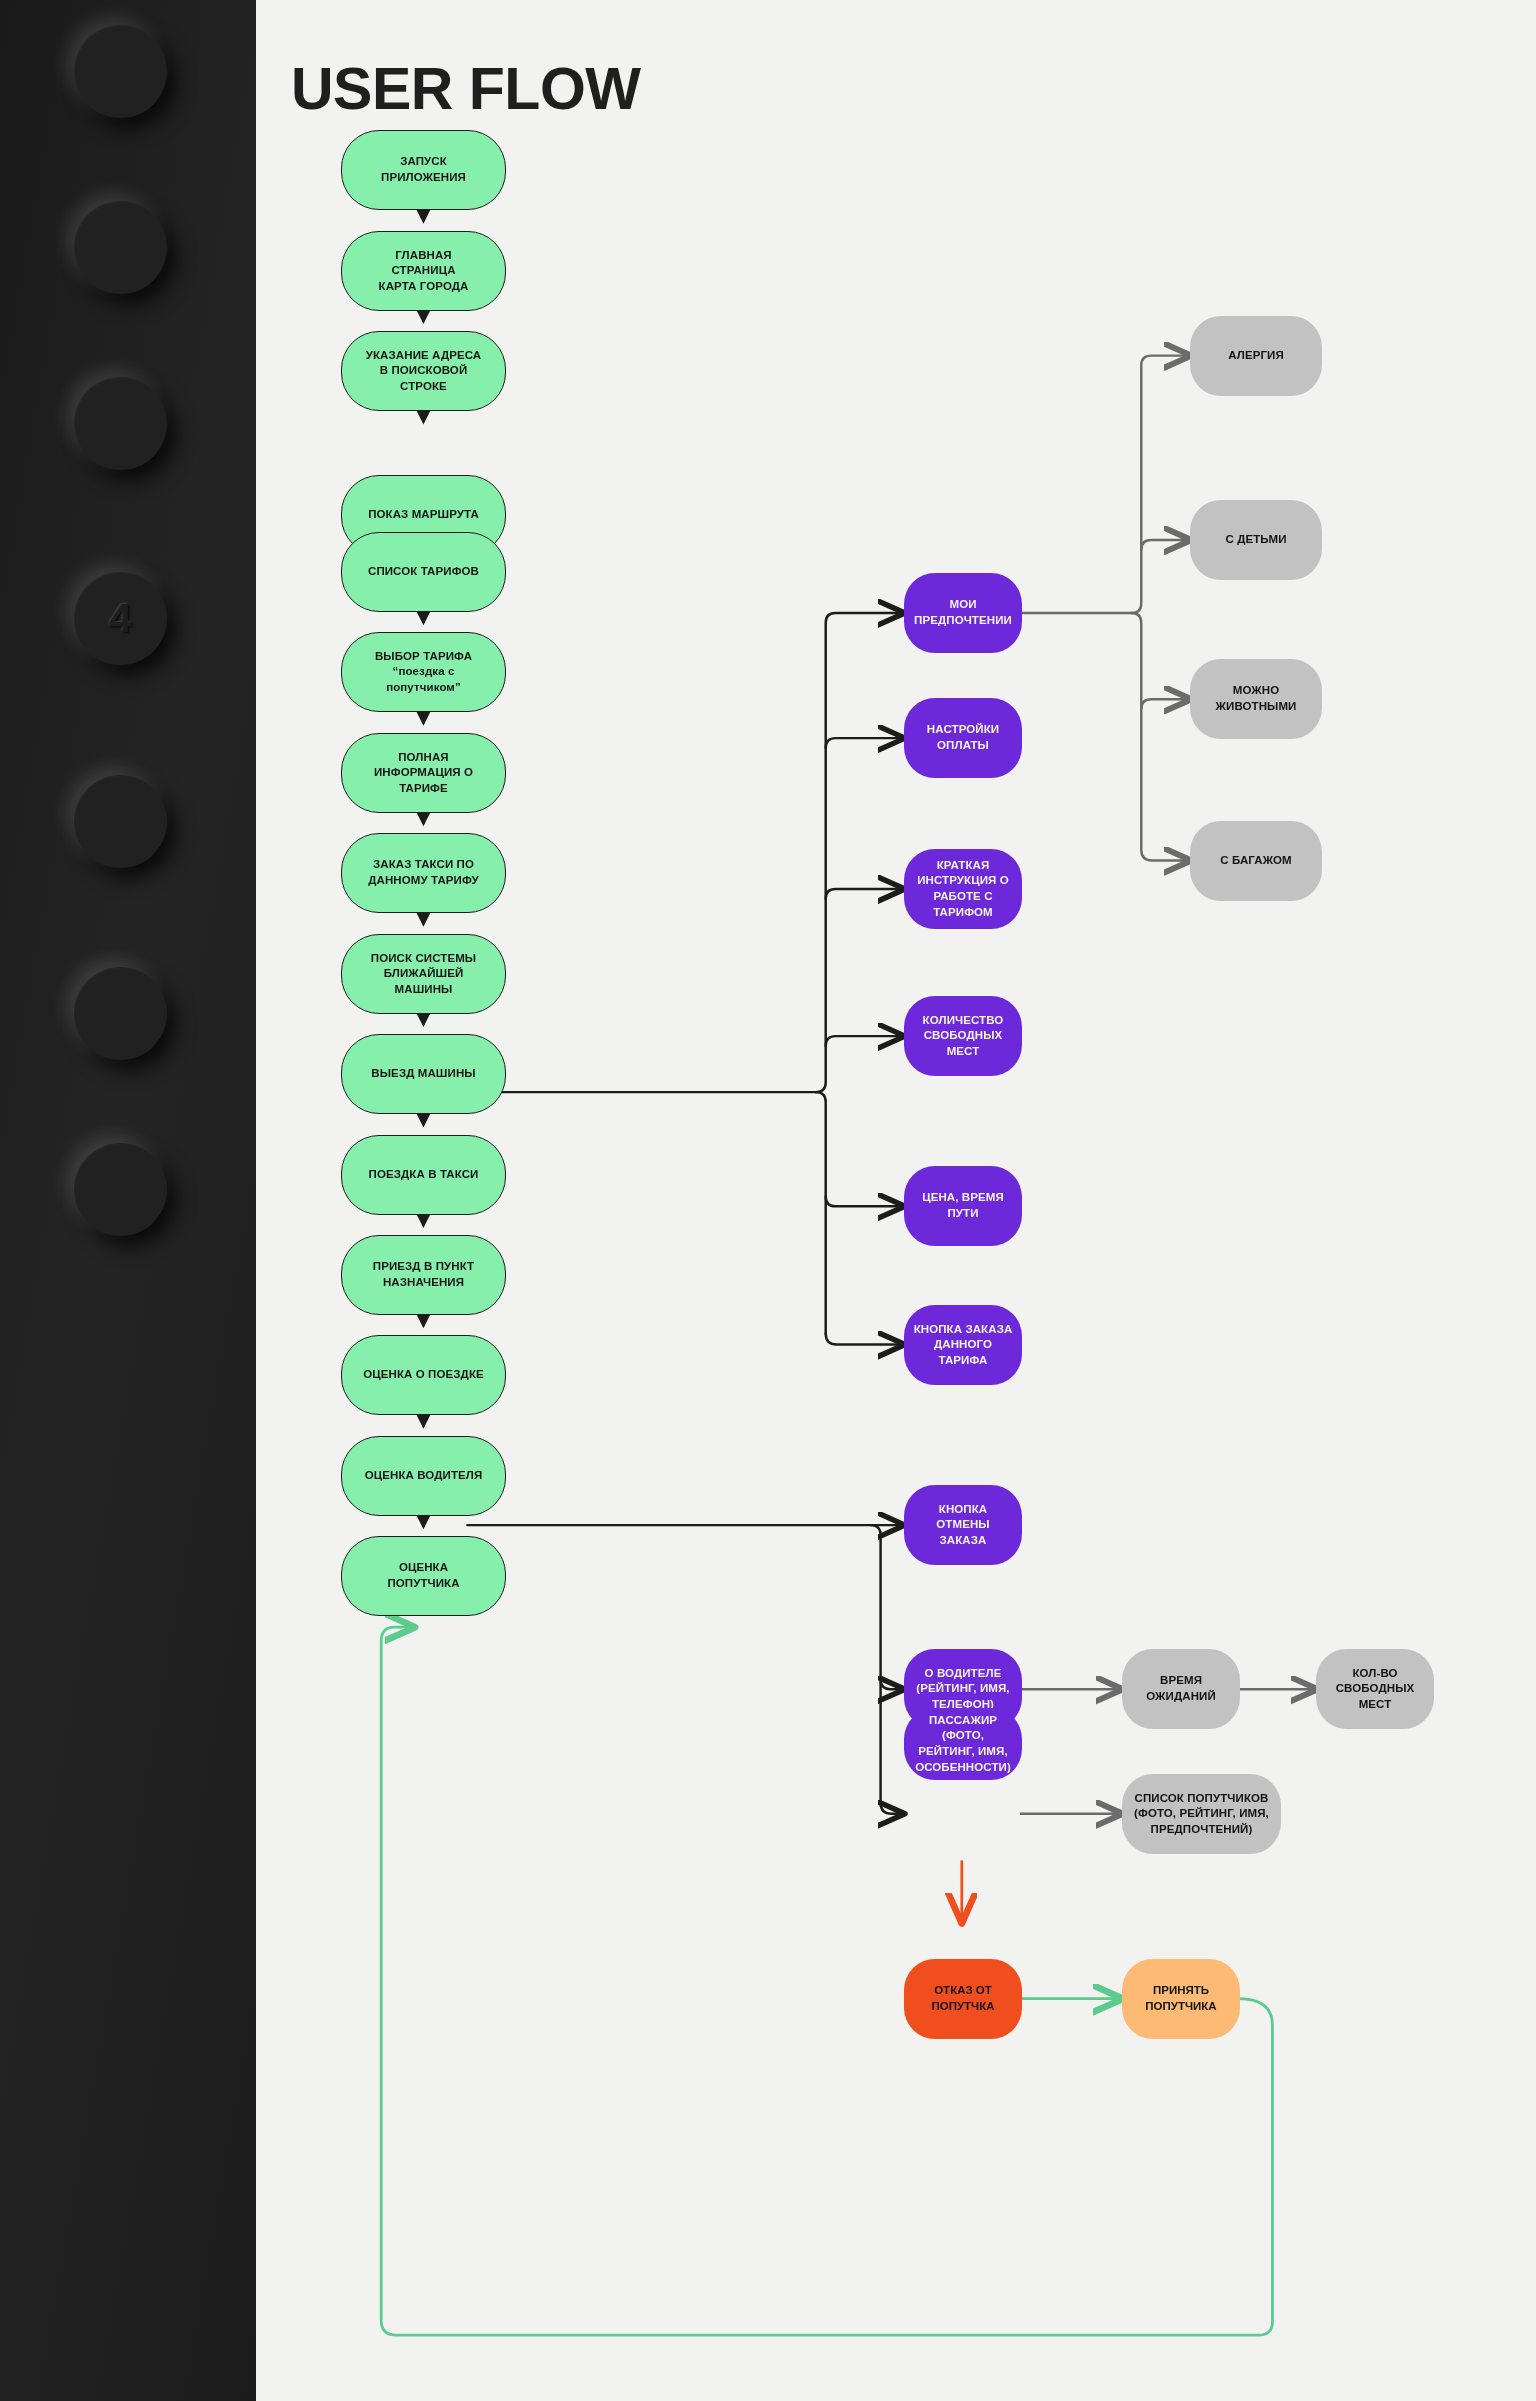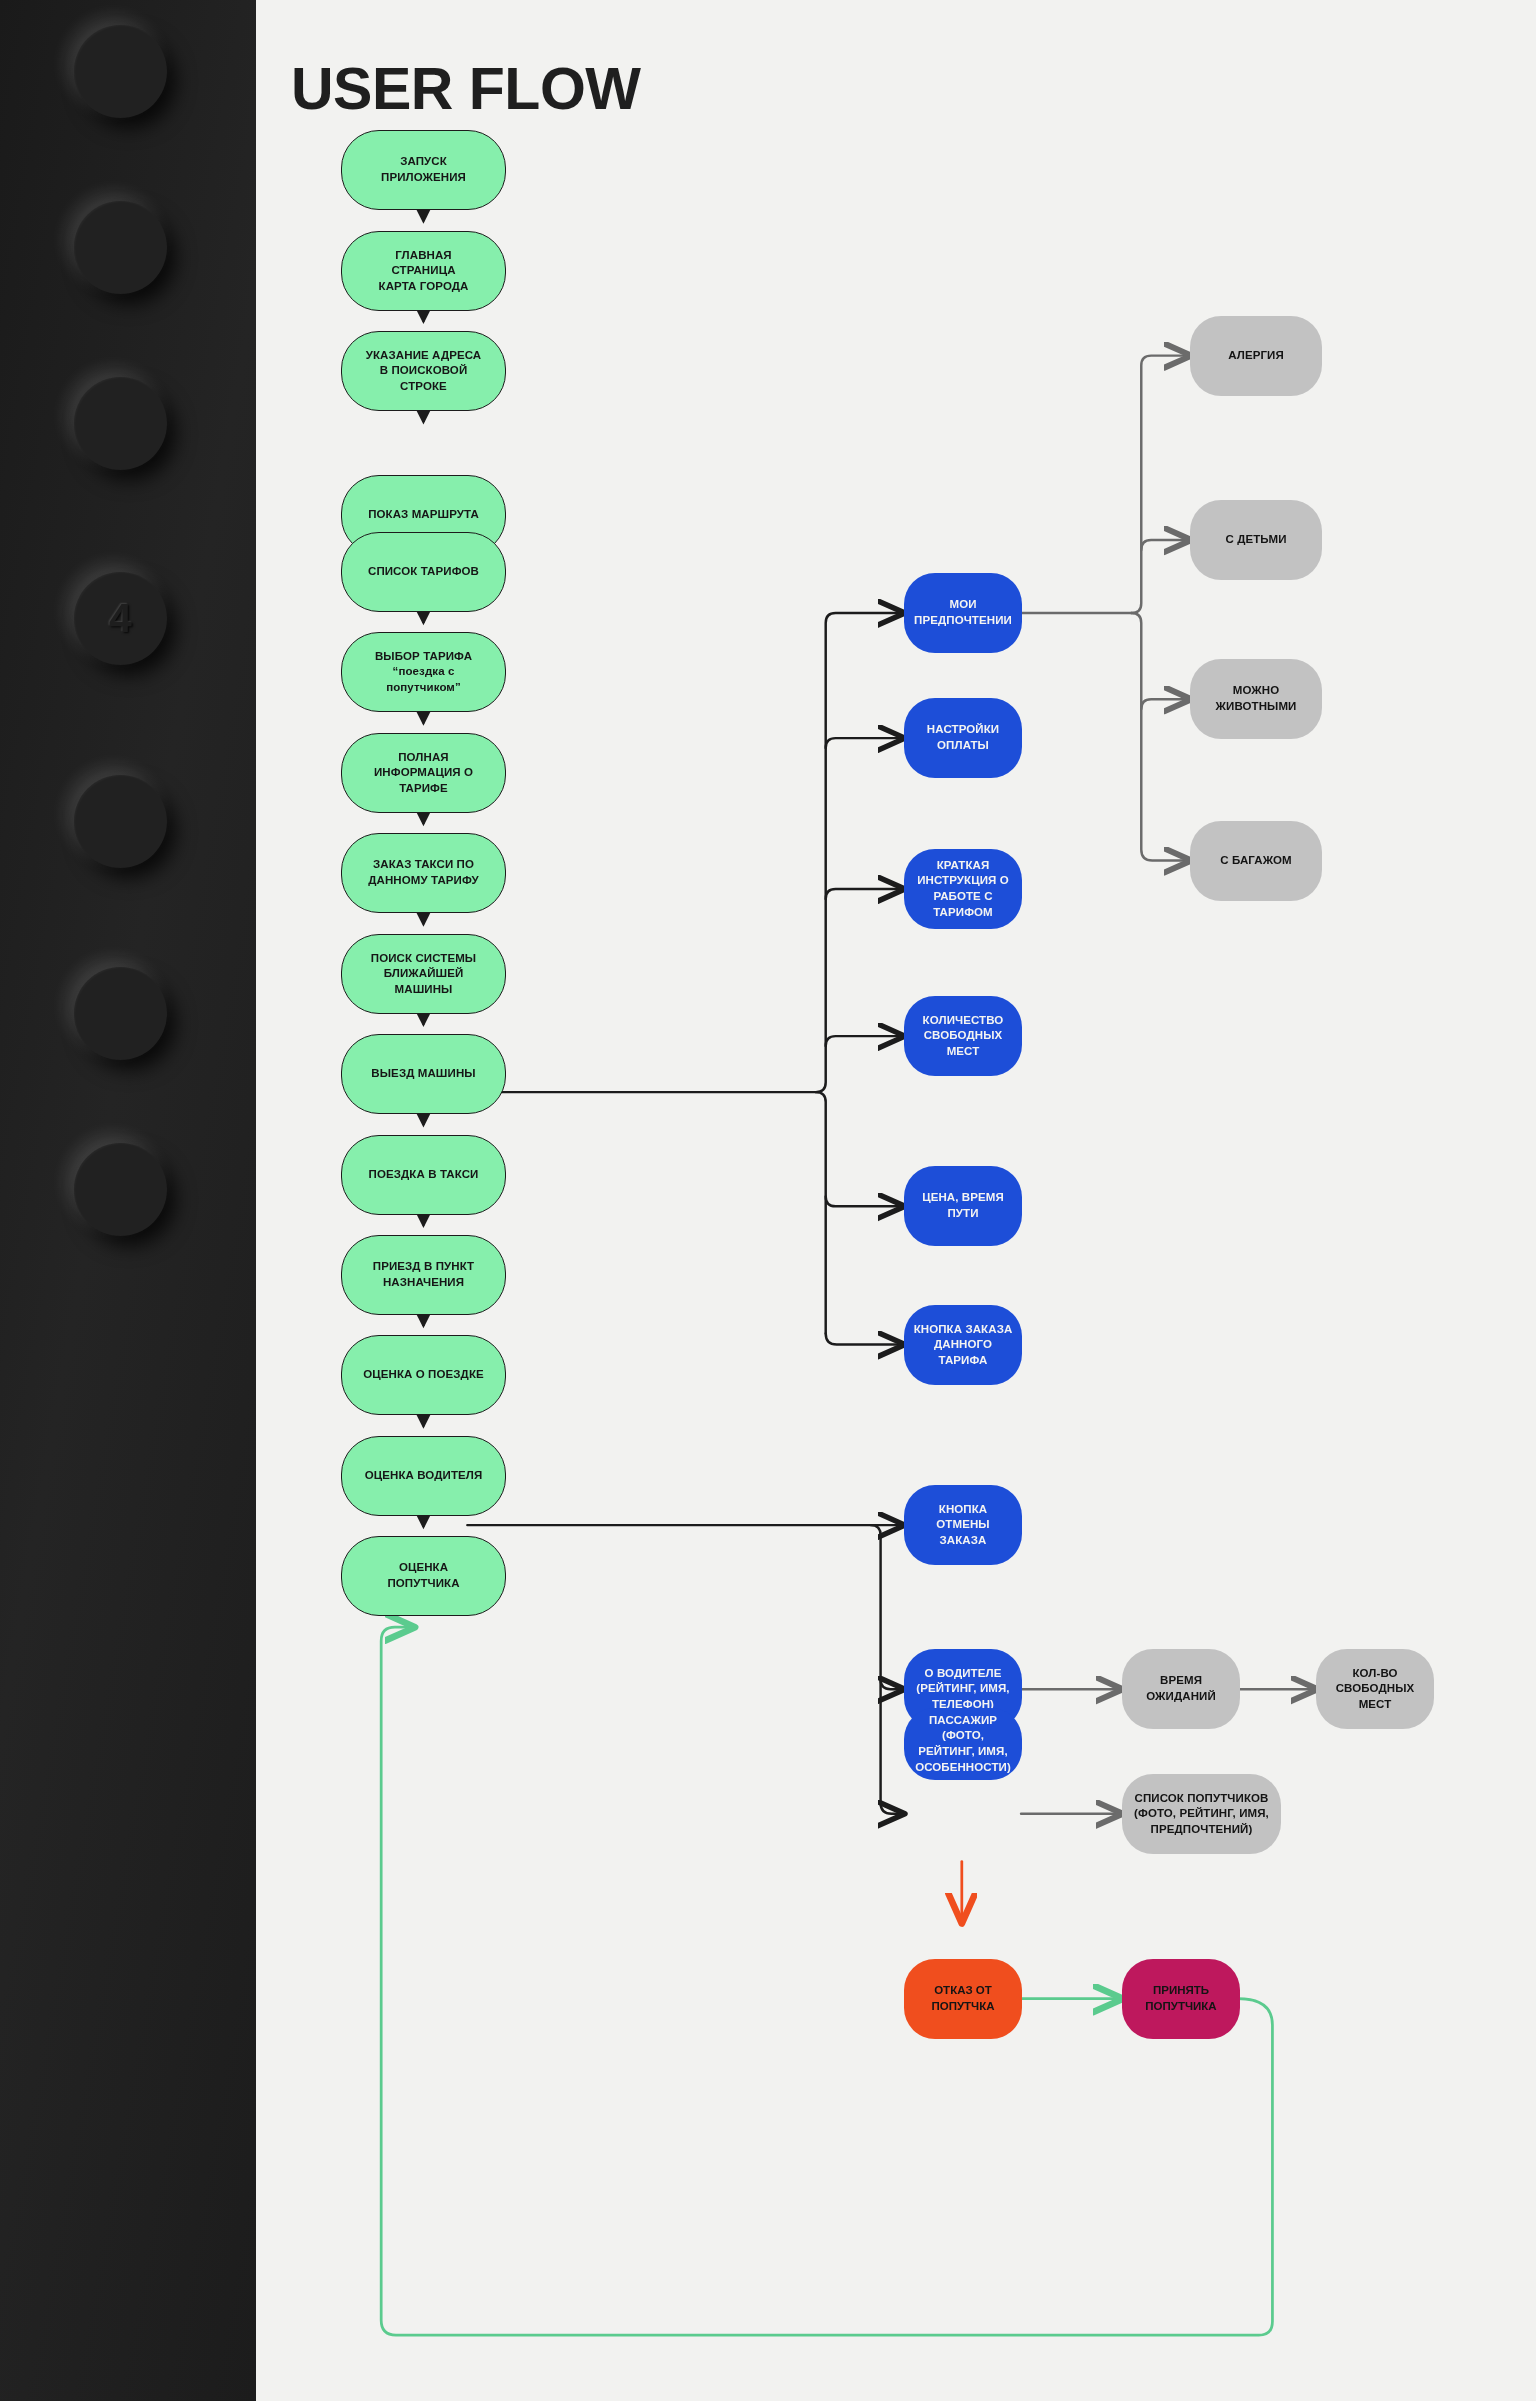--- a/index.html
+++ b/index.html
@@ -80,21 +80,21 @@
   .node.white {
     background: #86efac;
     border: 1.4px solid #1c1c1c;
     color: #161616;
     border-radius: 38px;
     font-size: 11.5px;
     font-weight: 700;
     letter-spacing: 0.1px;
   }
   .node.black {
-    background: #1d4ed8;
+    background: #6d28d9;
     color: #f4f4f2;
     border-radius: 31px;
     font-size: 11.5px;
     font-weight: 700;
     letter-spacing: 0.1px;
   }
   .node.gray {
     background: #c2c2c2;
     color: #141414;
     border-radius: 31px;
@@ -103,21 +103,21 @@
     letter-spacing: 0.1px;
   }
   .node.orange {
     background: #f04e1e;
     color: #141414;
     border-radius: 31px;
     font-size: 11.5px;
     font-weight: 700;
   }
   .node.green {
-    background: #be185d;
+    background: #fdba74;
     color: #141414;
     border-radius: 31px;
     font-size: 11.5px;
     font-weight: 700;
   }
   .node .sub {
     font-weight: 700;
     text-transform: none;
   }
 </style>

